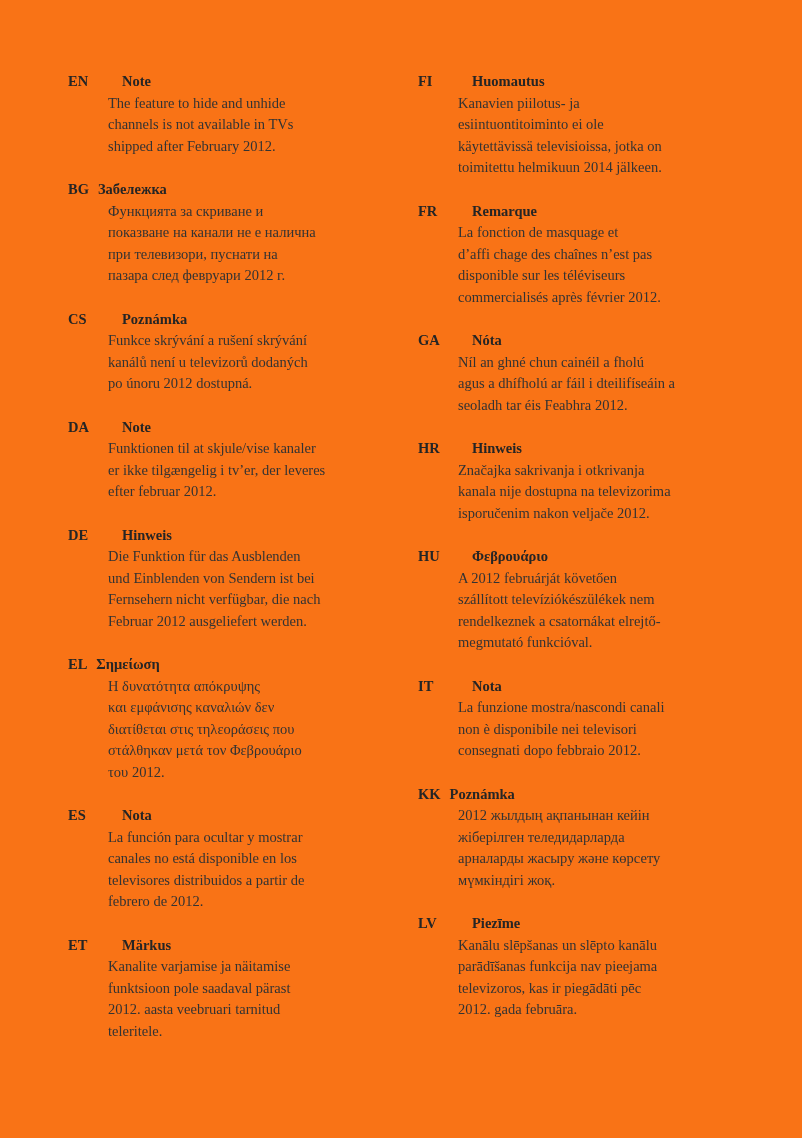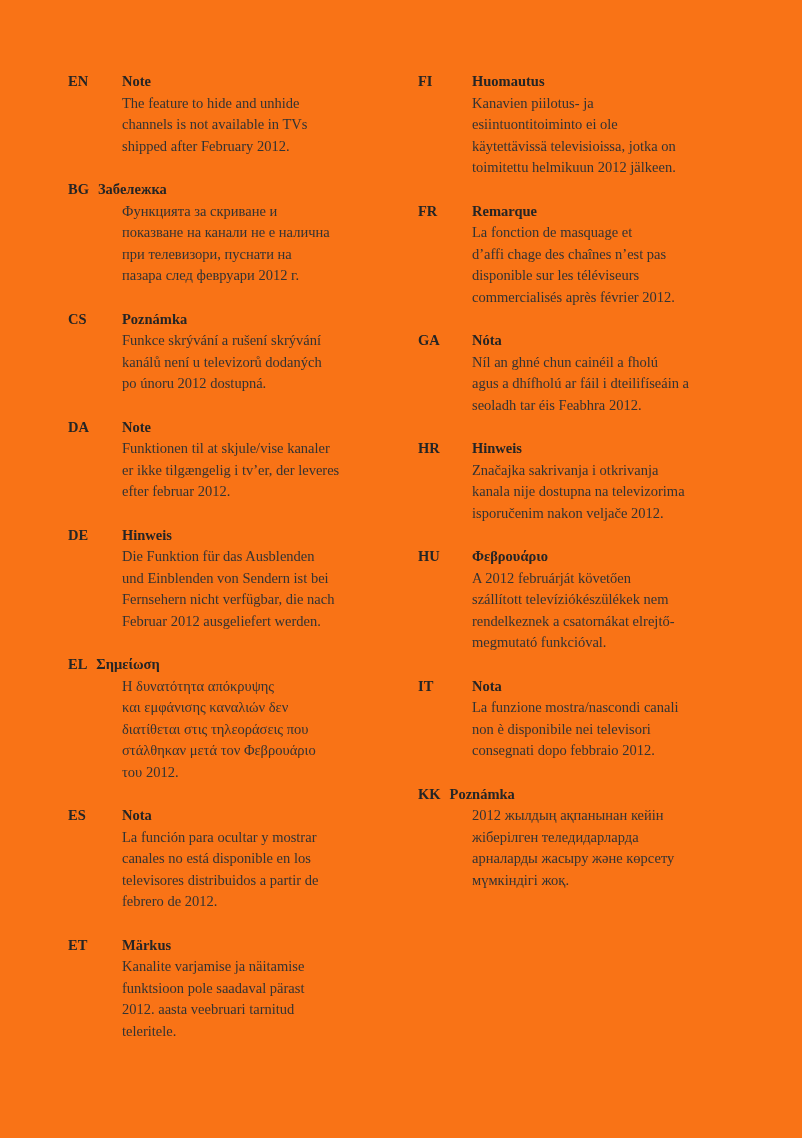--- a/index.html
+++ b/index.html
@@ -42,21 +42,21 @@
   }
   .entry.tight .lang-code {
     width: auto;
     margin-right: 9px;
   }
   .note-title {
     font-weight: 700;
     color: #252525;
   }
   .note-body {
-    margin-left: 54px;
+    margin-left: 40px;
     white-space: pre-line;
     color: #333333;
   }
 </style>
 </head>
 <body>
 
 <div class="page">
 
   <div class="column left">
@@ -152,21 +152,21 @@
   <div class="column right">
 
     <div class="entry">
       <div class="entry-head">
         <span class="lang-code">FI</span>
         <span class="note-title">Huomautus</span>
       </div>
       <div class="note-body">Kanavien piilotus- ja
 esiintuontitoiminto ei ole
 käytettävissä televisioissa, jotka on
-toimitettu helmikuun 2012 jälkeen.</div>
+toimitettu helmikuun 2014 jälkeen.</div>
     </div>
 
     <div class="entry">
       <div class="entry-head">
         <span class="lang-code">FR</span>
         <span class="note-title">Remarque</span>
       </div>
       <div class="note-body">La fonction de masquage et
 d’affi chage des chaînes n’est pas
 disponible sur les téléviseurs
@@ -218,16 +218,26 @@
       <div class="entry-head">
         <span class="lang-code">KK</span>
         <span class="note-title">Poznámka</span>
       </div>
       <div class="note-body">2012 жылдың ақпанынан кейін
 жіберілген теледидарларда
 арналарды жасыру және көрсету
 мүмкіндігі жоқ.</div>
     </div>
 
+    <div class="entry">
+      <div class="entry-head">
+        <span class="lang-code">LV</span>
+        <span class="note-title">Piezīme</span>
+      </div>
+      <div class="note-body">Kanālu slēpšanas un slēpto kanālu
+parādīšanas funkcija nav pieejama
+televizoros, kas ir piegādāti pēc
+2012. gada februāra.</div>
+    </div>
 
   </div>
 
 </div>
 
 </body></html>

